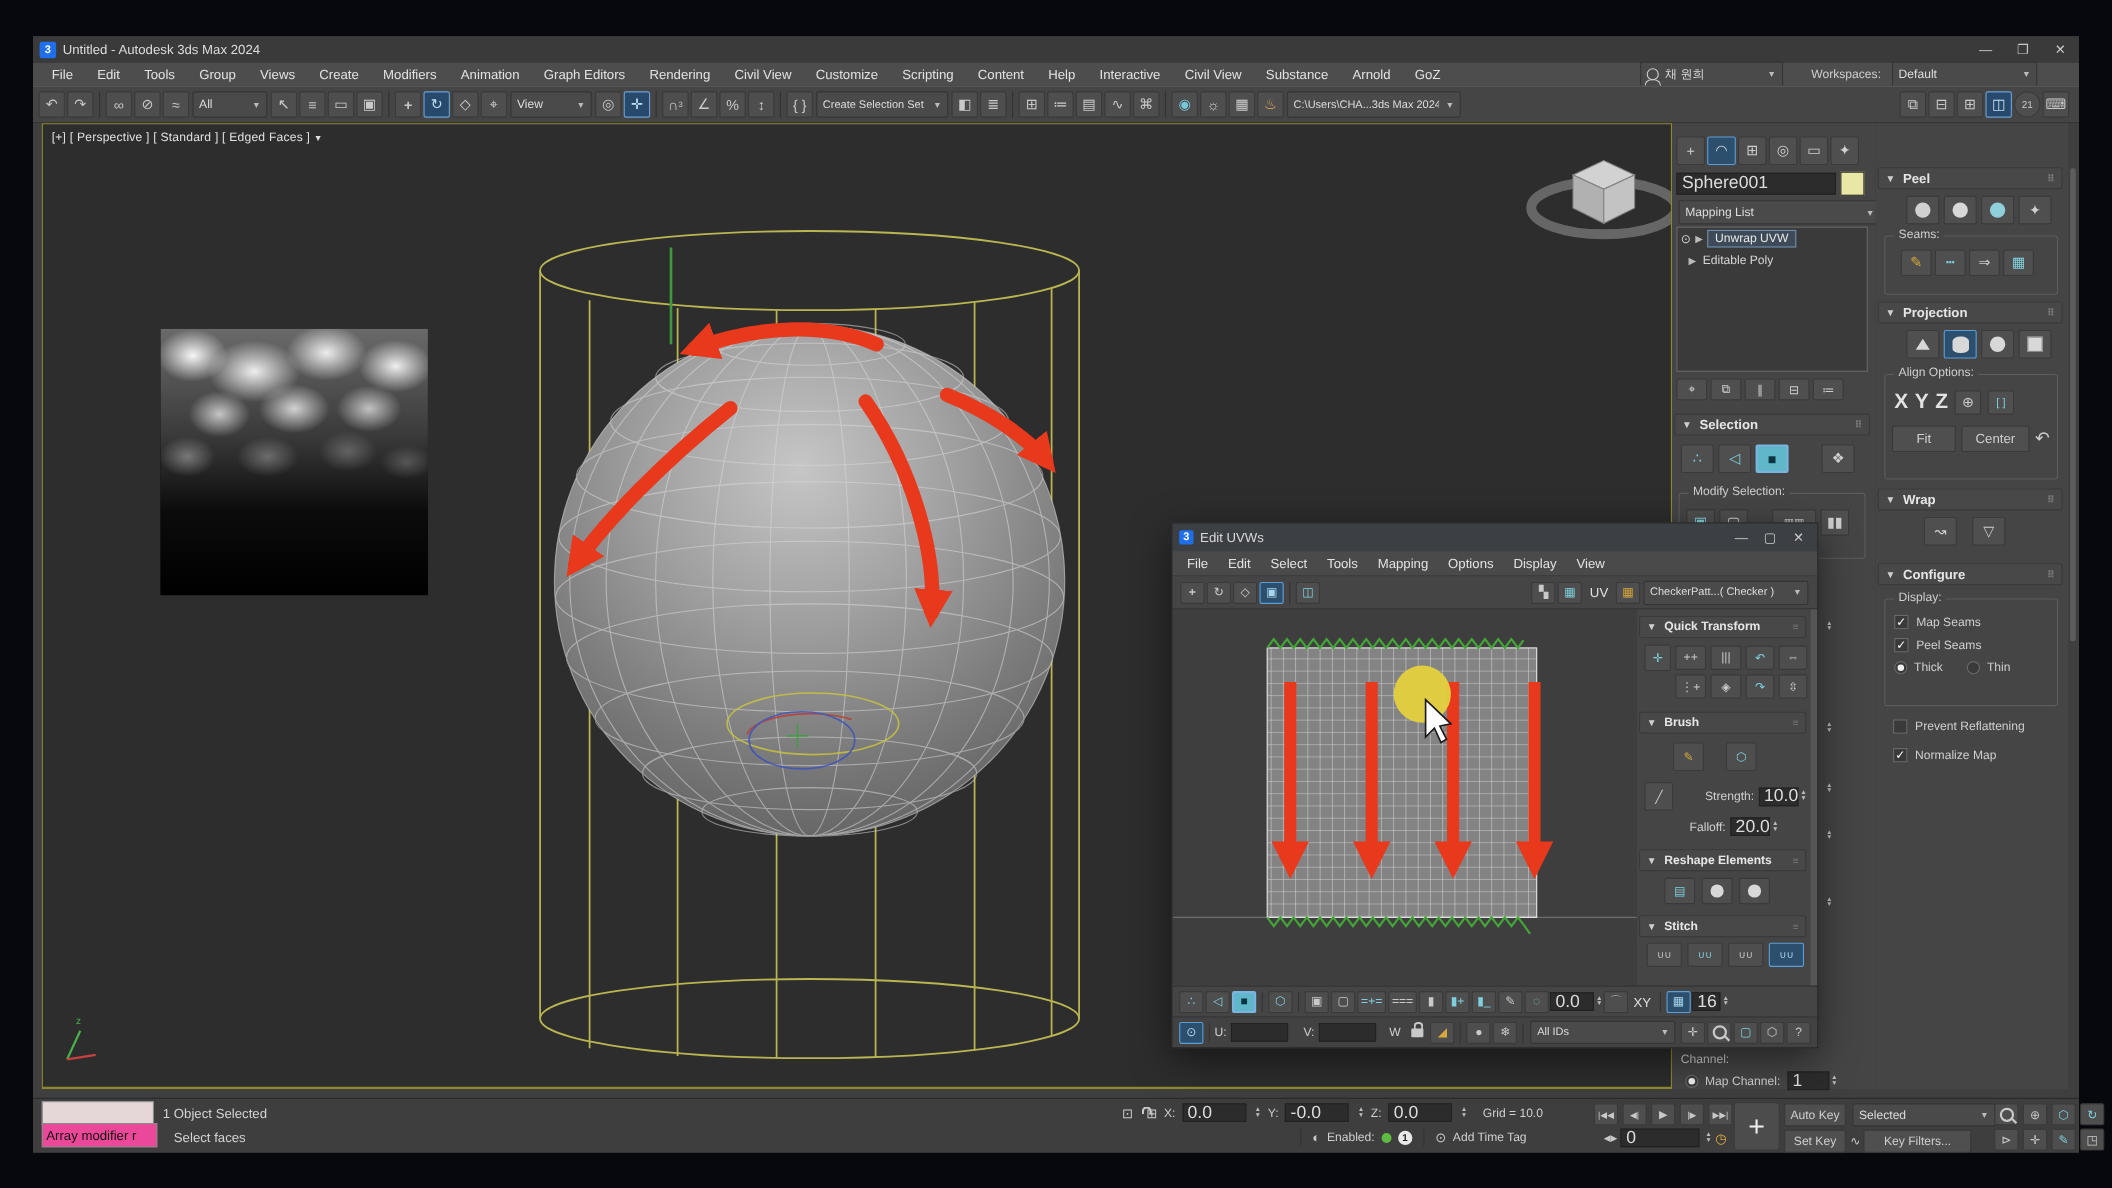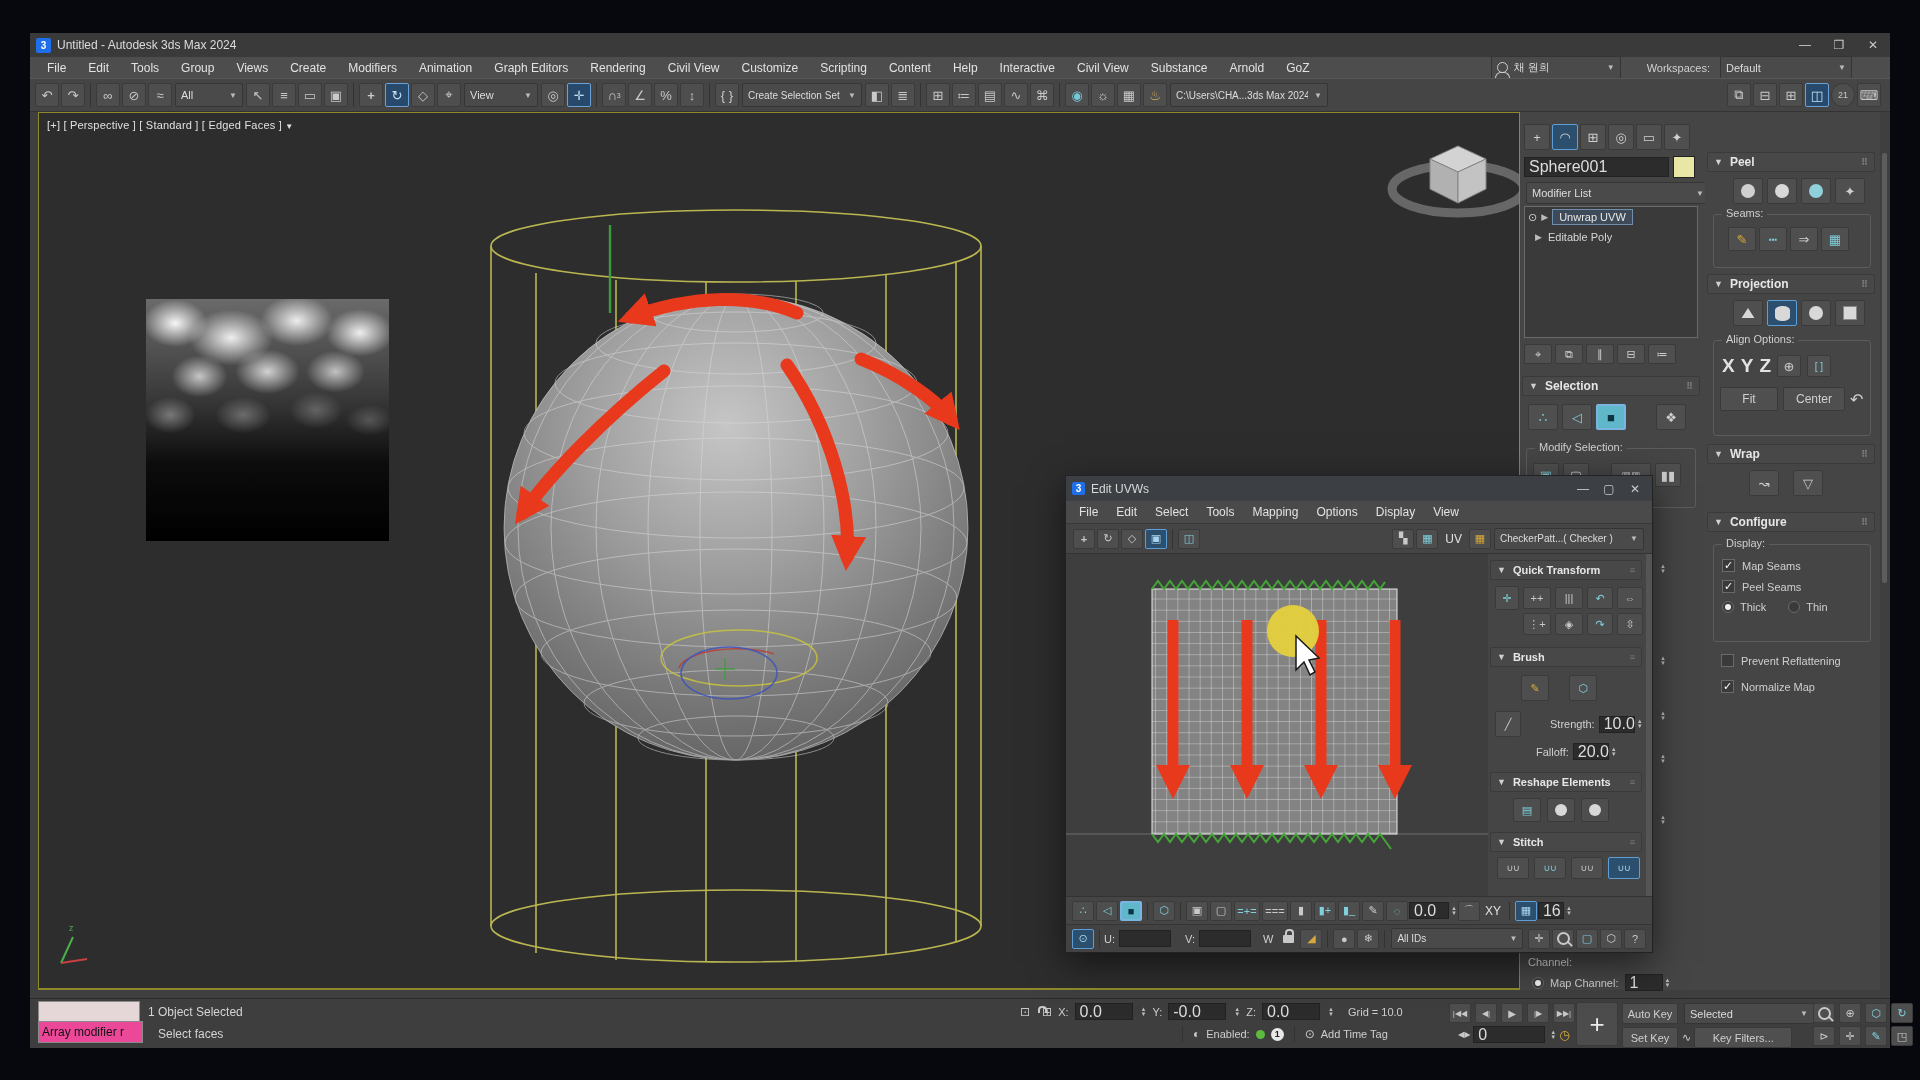--- a/index.html
+++ b/index.html
@@ -302,21 +302,21 @@
       <span class="sq" style="width:26px">⊞</span>
       <span class="sq" style="width:26px">◎</span>
       <span class="sq" style="width:26px">▭</span>
       <span class="sq" style="width:26px">✦</span>
     </div>
     <div class="a" style="left:4px;top:44px;display:flex;align-items:center;gap:4px">
       <span class="fld" style="width:145px;height:20px">Sphere001</span>
       <span style="width:20px;height:20px;background:#e9e7a6;border:1px solid #222"></span>
     </div>
     <div class="ddl a" style="left:4px;top:70px;width:172px;height:20px">
-      <span>Modifier List</span>
+      <span>Mapping List</span>
           <span class="caret">▼</span>
     </div>
     <div class="a" style="left:4px;top:94px;width:172px;height:130px;background:#3a3a3a;border:1px solid #6a6a6a">
       <div style="display:flex;align-items:center;height:20px;padding-left:3px">
         <span style="font-size:11px;color:#cfcfcf">⊙</span>
         <span style="font-size:9px;margin:0 4px;color:#bbb">▶</span>
         <span style="border:1px solid #6f8fae;background:#3e4a58;padding:1px 6px;font-size:11px;color:#e8e8e8">Unwrap UVW</span>
       </div>
       <div style="display:flex;align-items:center;height:20px;padding-left:10px">
         <span style="font-size:9px;margin-right:6px;color:#bbb">▶</span>

